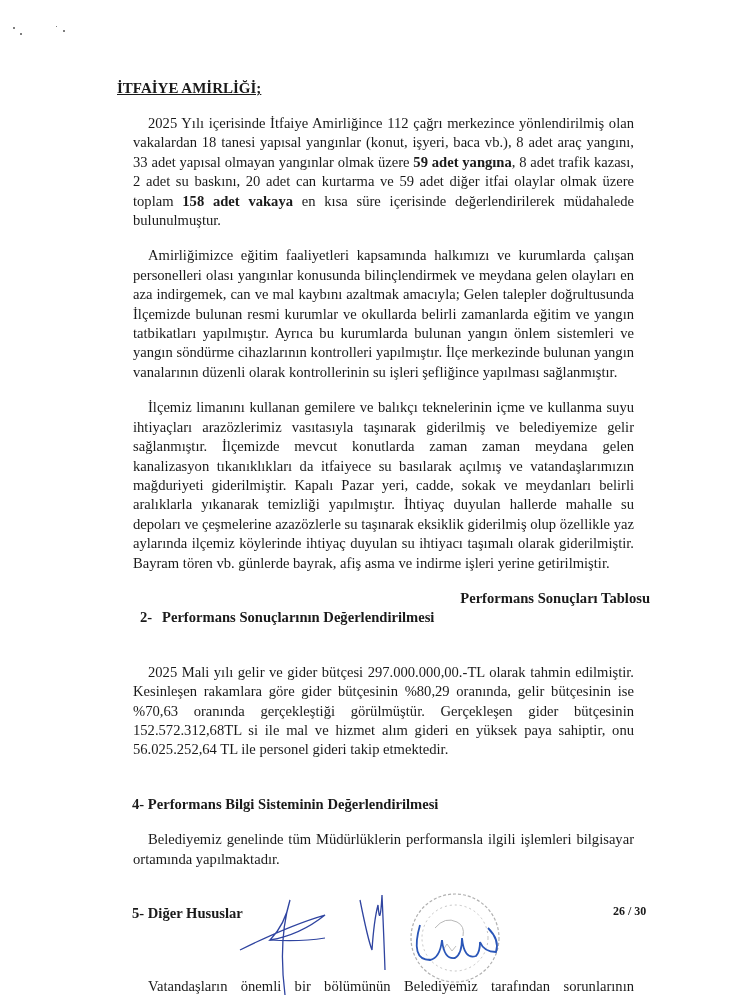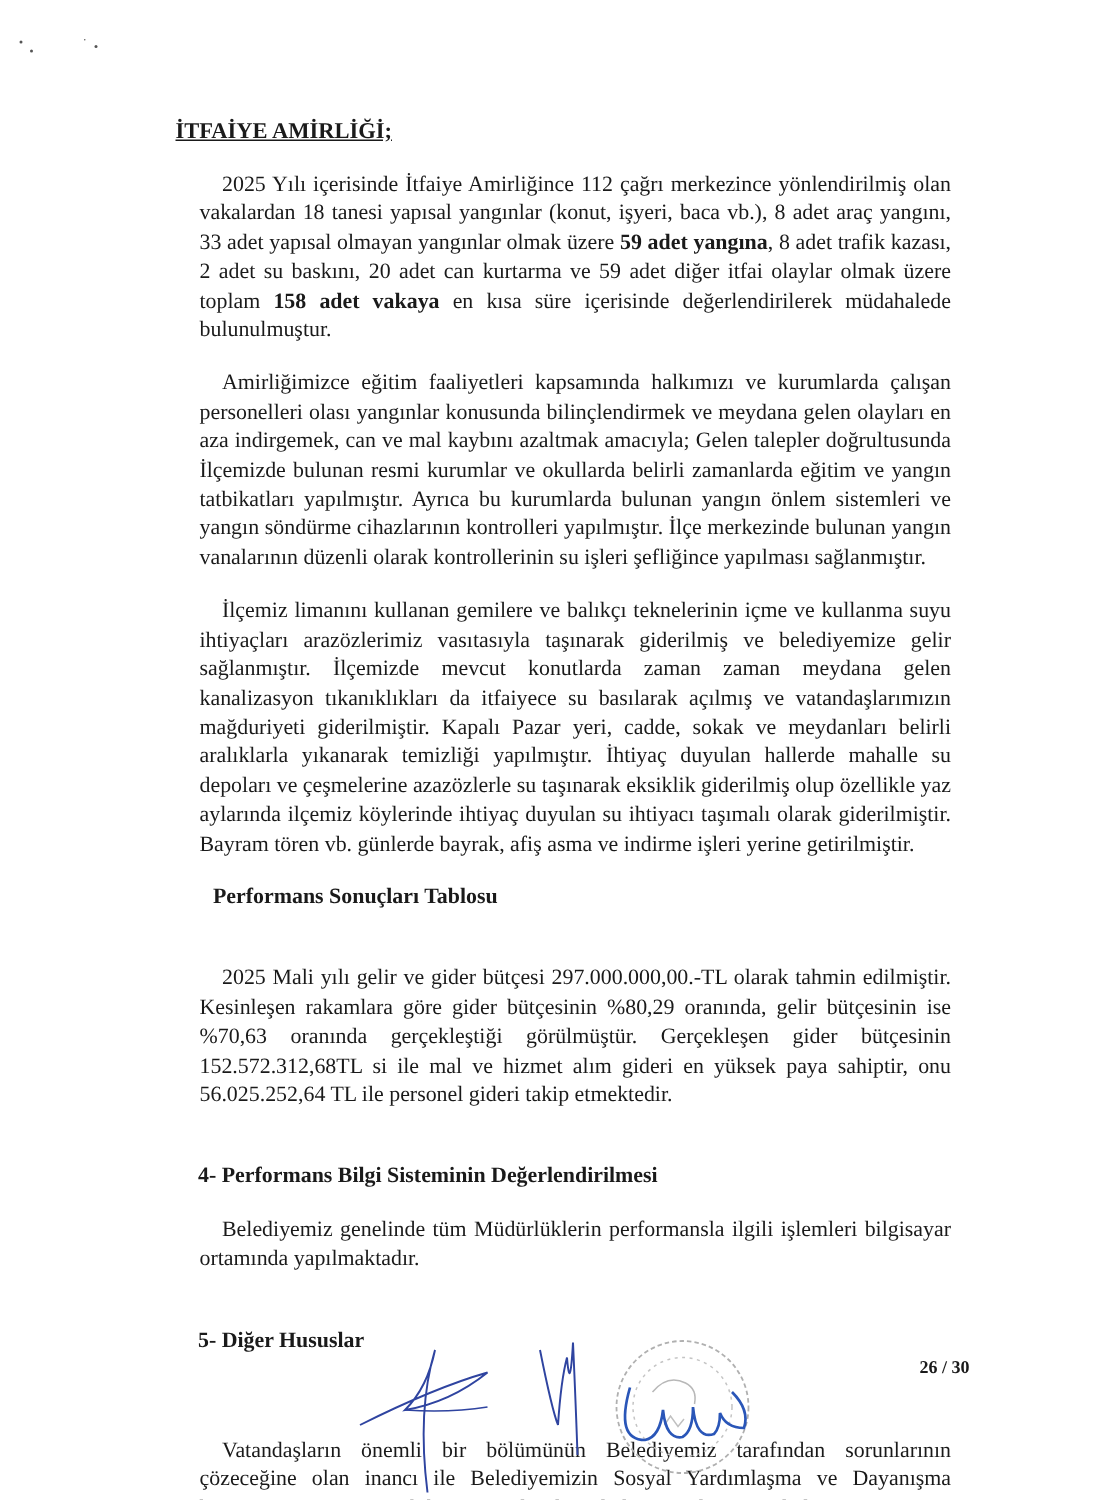--- a/index.html
+++ b/index.html
@@ -15,21 +15,21 @@
   .content {
     position: absolute; left: 117px; top: 78px; width: 533px;
     font-size: 14.6px; line-height: 19.4px;
   }
   .p { margin: 16px; text-align: justify; text-indent: 15px; }
   .h-main {
     font-weight: bold; text-decoration: underline; font-size: 15px;
     margin: 0 0 0 0; line-height: 20px;
   }
   .h-sub { font-weight: bold; margin: 0; }
-  .indent-h { padding-left: 25px; }
+  .indent-h { padding-left: 25px; text-align: right; }
   .indent-h2 { padding-left: 23px; }
   .h-num .num { display: inline-block; width: 22px; }
   .gap-s { height: 19px; }
   .h-roman { font-weight: bold; font-size: 16.3px; margin: 0; padding-left: 15px; }
   .h-roman .small { font-size: 14.5px; }
   b { font-weight: bold; }
 
   .footer-num {
     position: absolute; left: 613px; top: 904px;
     font-size: 12px; font-weight: bold;
@@ -60,20 +60,21 @@
 
     <p class="p">
       <span>Amirliğimizce eğitim faaliyetleri kapsamında halkımızı ve kurumlarda çalışan personelleri olası yangınlar konusunda bilinçlendirmek ve meydana gelen olayları en aza indirgemek, can ve mal kaybını azaltmak amacıyla; Gelen talepler doğrultusunda İlçemizde bulunan resmi kurumlar ve okullarda belirli zamanlarda eğitim ve yangın tatbikatları yapılmıştır. Ayrıca bu kurumlarda bulunan yangın önlem sistemleri ve yangın söndürme cihazlarının kontrolleri yapılmıştır. İlçe merkezinde bulunan yangın vanalarının düzenli olarak kontrollerinin su işleri şefliğince yapılması sağlanmıştır.</span>
     </p>
 
     <p class="p">
       <span>İlçemiz limanını kullanan gemilere ve balıkçı teknelerinin içme ve kullanma suyu ihtiyaçları arazözlerimiz vasıtasıyla taşınarak giderilmiş ve belediyemize gelir sağlanmıştır. İlçemizde mevcut konutlarda zaman zaman meydana gelen kanalizasyon tıkanıklıkları da itfaiyece su basılarak açılmış ve vatandaşlarımızın mağduriyeti giderilmiştir. Kapalı Pazar yeri, cadde, sokak ve meydanları belirli aralıklarla yıkanarak temizliği yapılmıştır. İhtiyaç duyulan hallerde mahalle su depoları ve çeşmelerine azazözlerle su taşınarak eksiklik giderilmiş olup özellikle yaz aylarında ilçemiz köylerinde ihtiyaç duyulan su ihtiyacı taşımalı olarak giderilmiştir. Bayram tören vb. günlerde bayrak, afiş asma ve indirme işleri yerine getirilmiştir.</span>
     </p>
 
     <p class="h-sub indent-h">Performans Sonuçları Tablosu</p>
+    <p class="h-sub indent-h2 h-num"><span class="num">2-</span><span>Performans Sonuçlarının Değerlendirilmesi</span></p>
 
     <div class="gap-s"></div>
 
     <p class="p">2025 Mali yılı gelir ve gider bütçesi 297.000.000,00.-TL olarak tahmin edilmiştir. Kesinleşen rakamlara göre gider bütçesinin %80,29 oranında, gelir bütçesinin ise %70,63 oranında gerçekleştiği görülmüştür. Gerçekleşen gider bütçesinin 152.572.312,68TL si ile mal ve hizmet alım gideri en yüksek paya sahiptir, onu 56.025.252,64 TL ile personel gideri takip etmektedir.</p>
 
     <div class="gap-s"></div>
 
     <p class="h-sub" style="padding-left:15px;">4- Performans Bilgi Sisteminin Değerlendirilmesi</p>
     <p class="p">Belediyemiz genelinde tüm Müdürlüklerin performansla ilgili işlemleri bilgisayar ortamında yapılmaktadır.</p>
 

